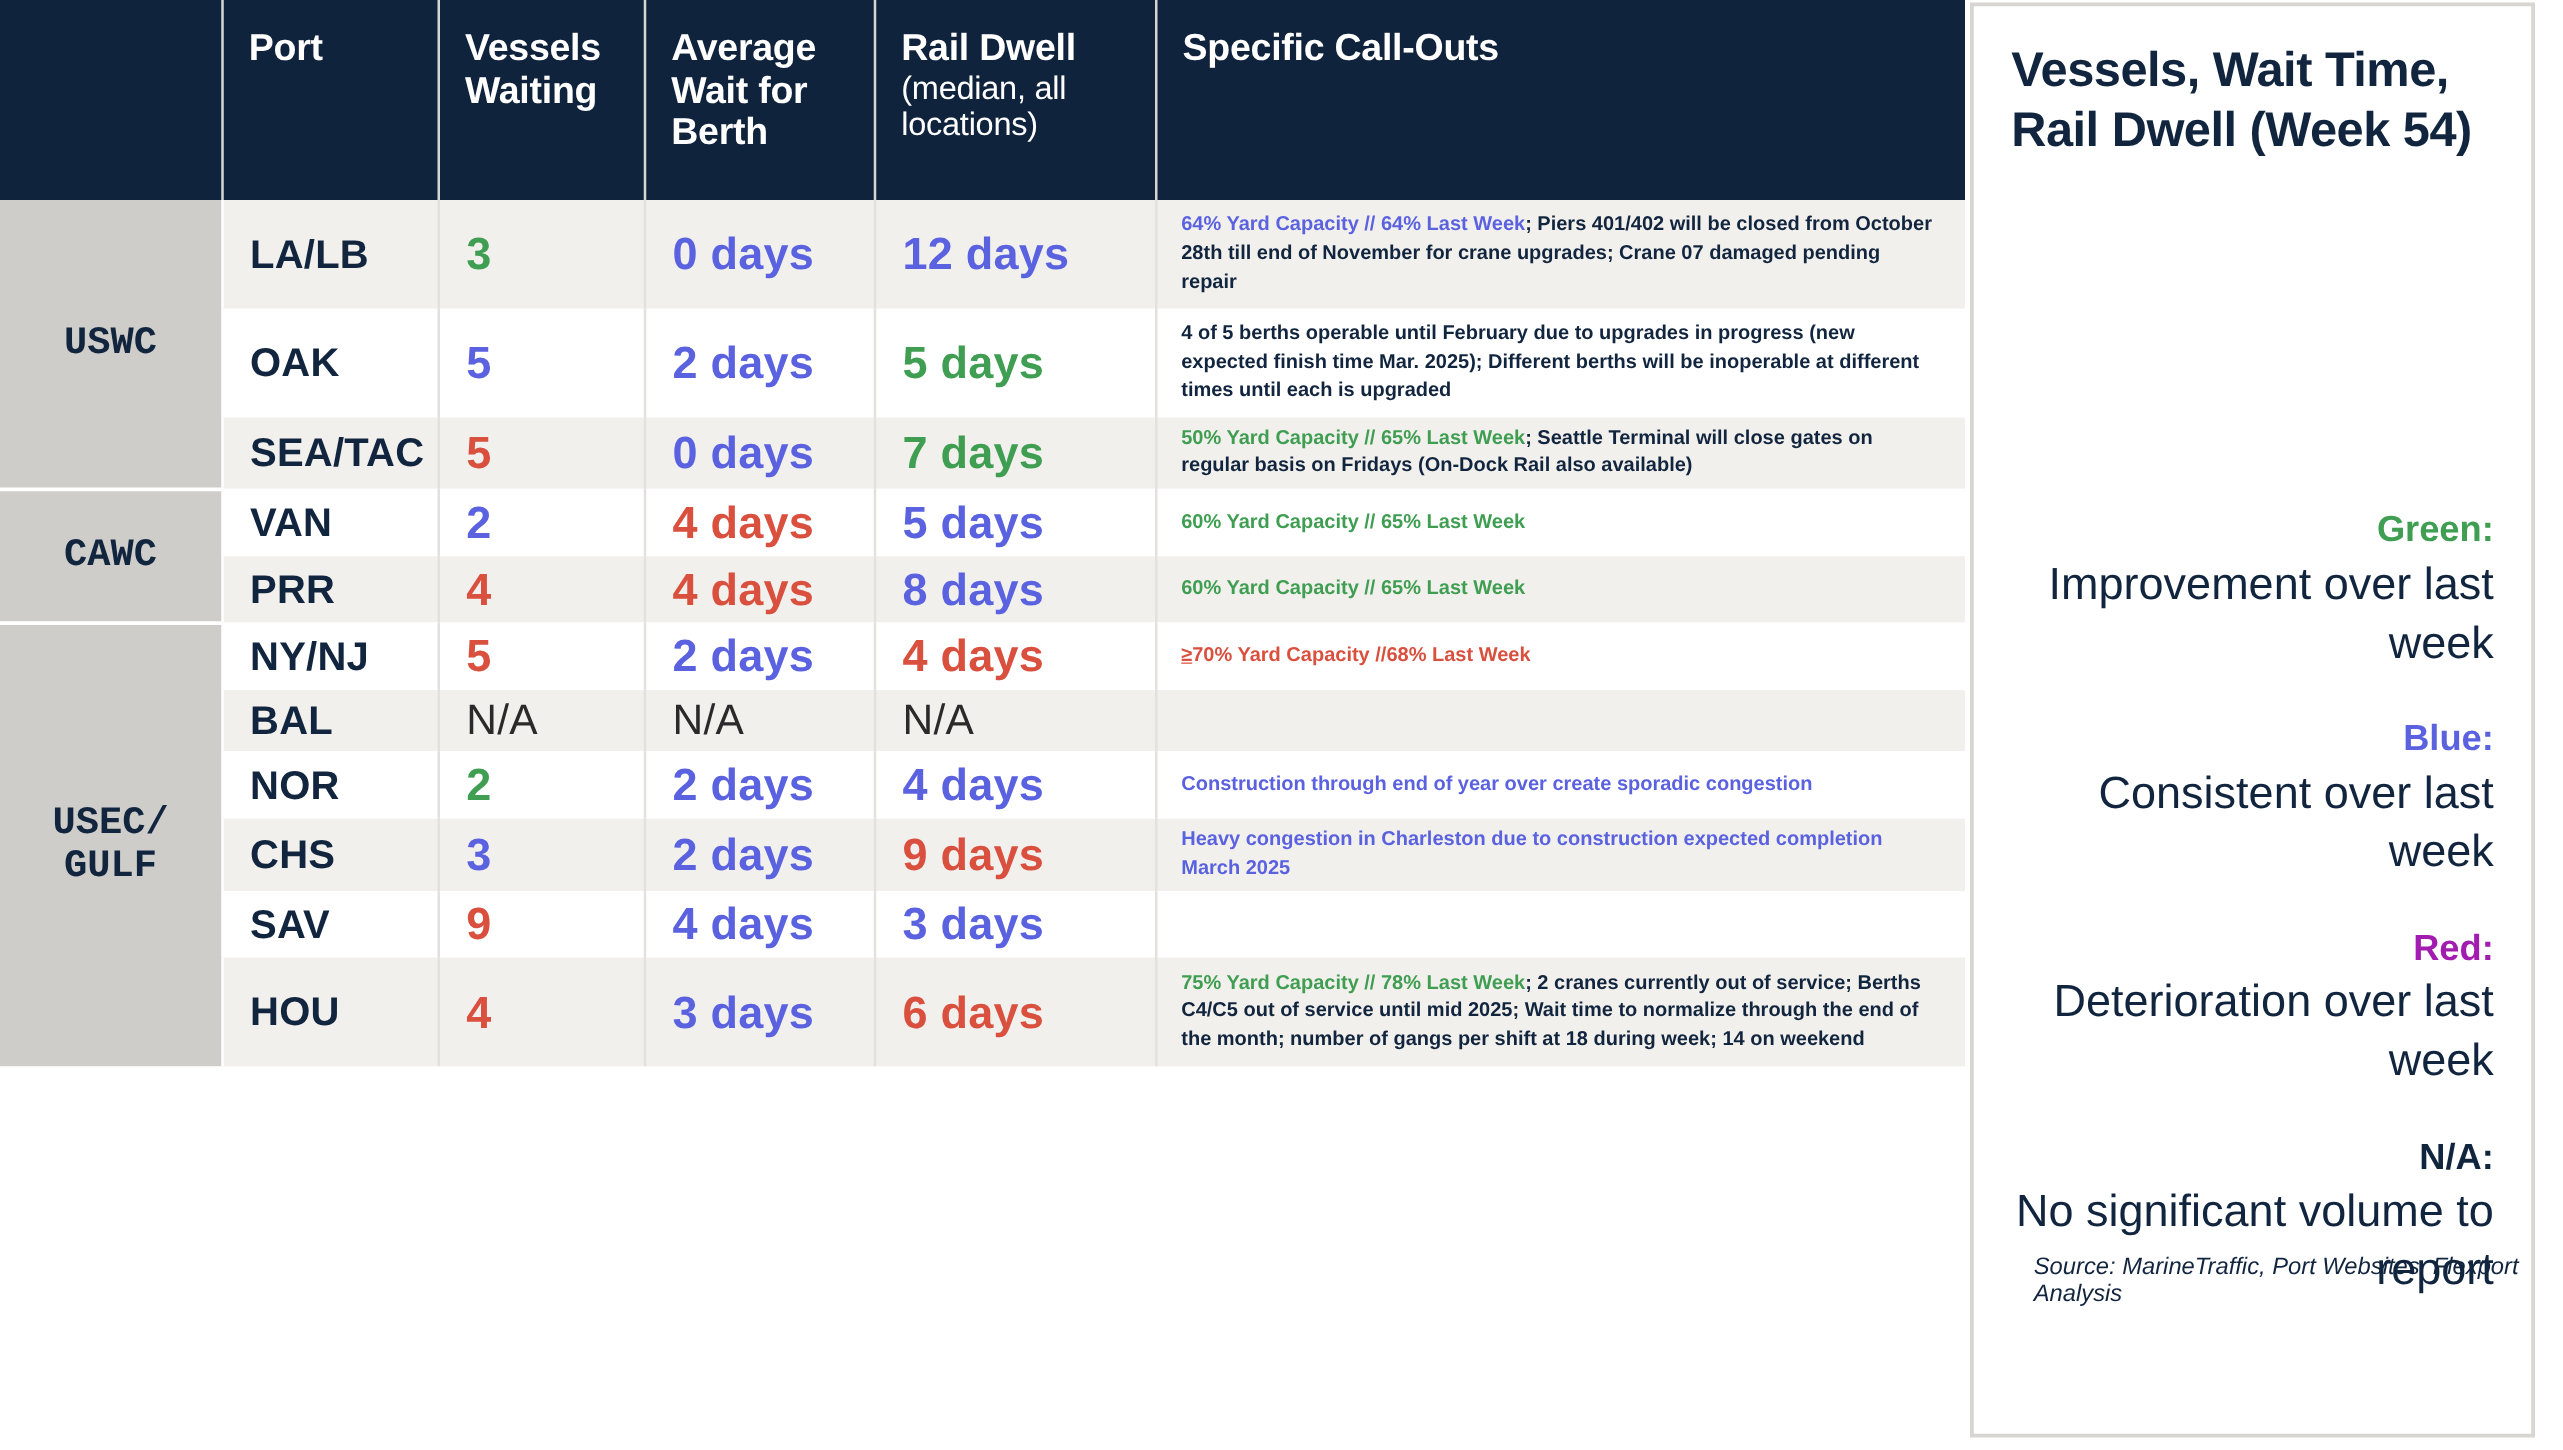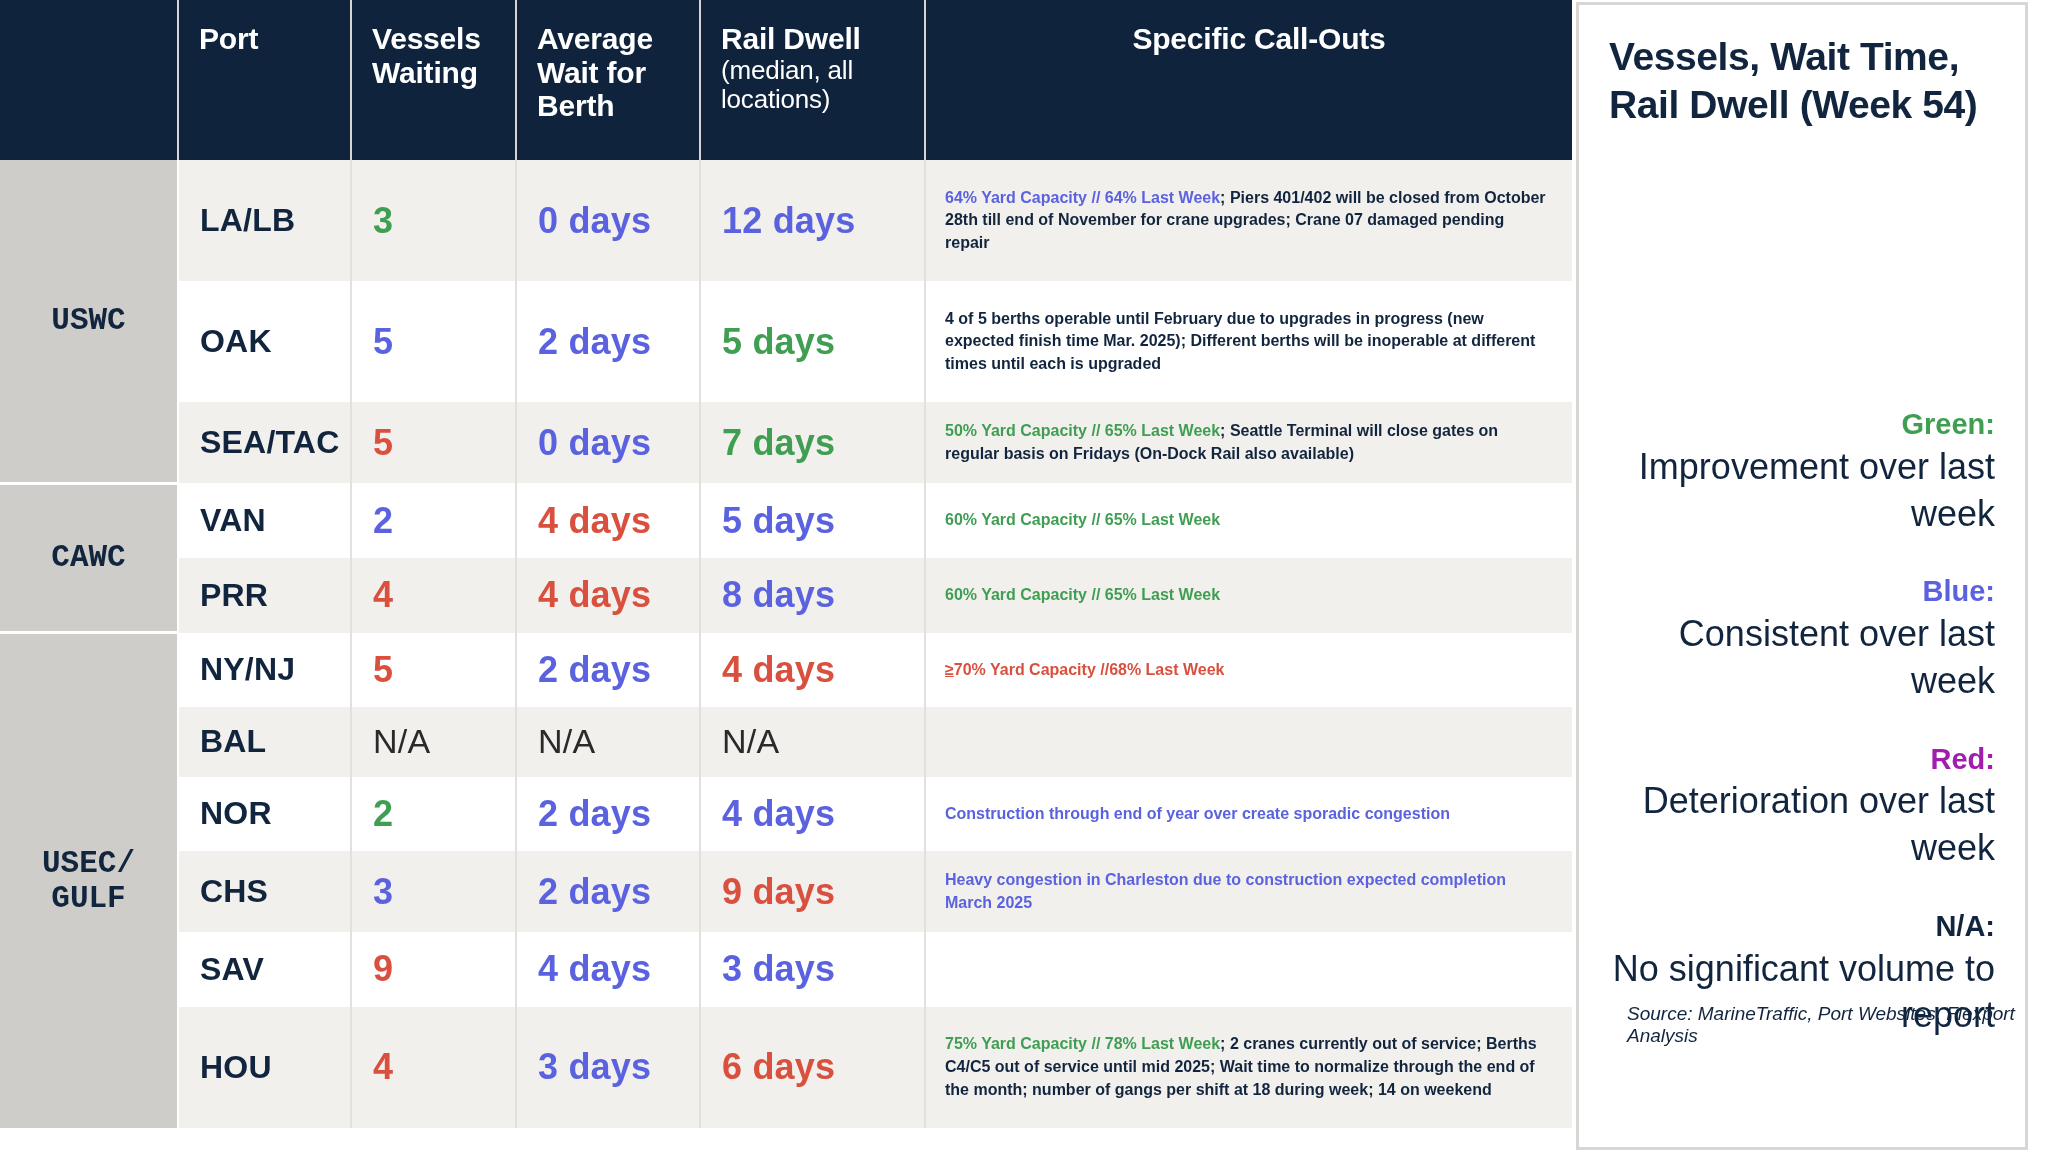--- a/index.html
+++ b/index.html
@@ -6,21 +6,21 @@
   html, body {
     width: 2050px; height: 1160px;
     background: #ffffff;
     font-family: "Liberation Sans", sans-serif;
     overflow: hidden;
   }
   #root { position: relative; width: 2050px; height: 1160px; display: flex; }
 
   
   .table-wrap { width: 1572px; height: 1160px; position: relative; background: #ffffff; }
-  table.grid { width: 1572px; height: 1128px; border-collapse: collapse; table-layout: fixed; }
+  table.grid { width: 1572px; height: 853px; border-collapse: collapse; table-layout: fixed; }
 
   col.c-group { width: 178px; }
   col.c-port  { width: 173px; }
   col.c-vess  { width: 165px; }
   col.c-wait  { width: 184px; }
   col.c-rail  { width: 225px; }
   col.c-call  { width: 647px; }
 
   thead th {
     background: #10233c;
@@ -30,21 +30,21 @@
     padding: 22px 0 0 20px;
     height: 160px;
     font-family: "Liberation Sans Narrow", "Liberation Sans", sans-serif;
     font-weight: bold;
     font-size: 30px;
     line-height: 1.12;
     border-right: 2px solid #d8d6d2;
     letter-spacing: -0.2px;
   }
   thead th.hdr-group { border-right: 2px solid #d8d6d2; padding: 0; }
-  thead th.hdr-call { border-right: none; text-align: center; }
+  thead th.hdr-call { border-right: none; }
   thead th .sub {
     display: block;
     font-weight: normal;
     font-size: 26px;
     line-height: 1.12;
   }
 
   td { border-right: 2px solid #e3e1dd; vertical-align: middle; }
   td.call { border-right: none; margin-top: 44px; }
 

